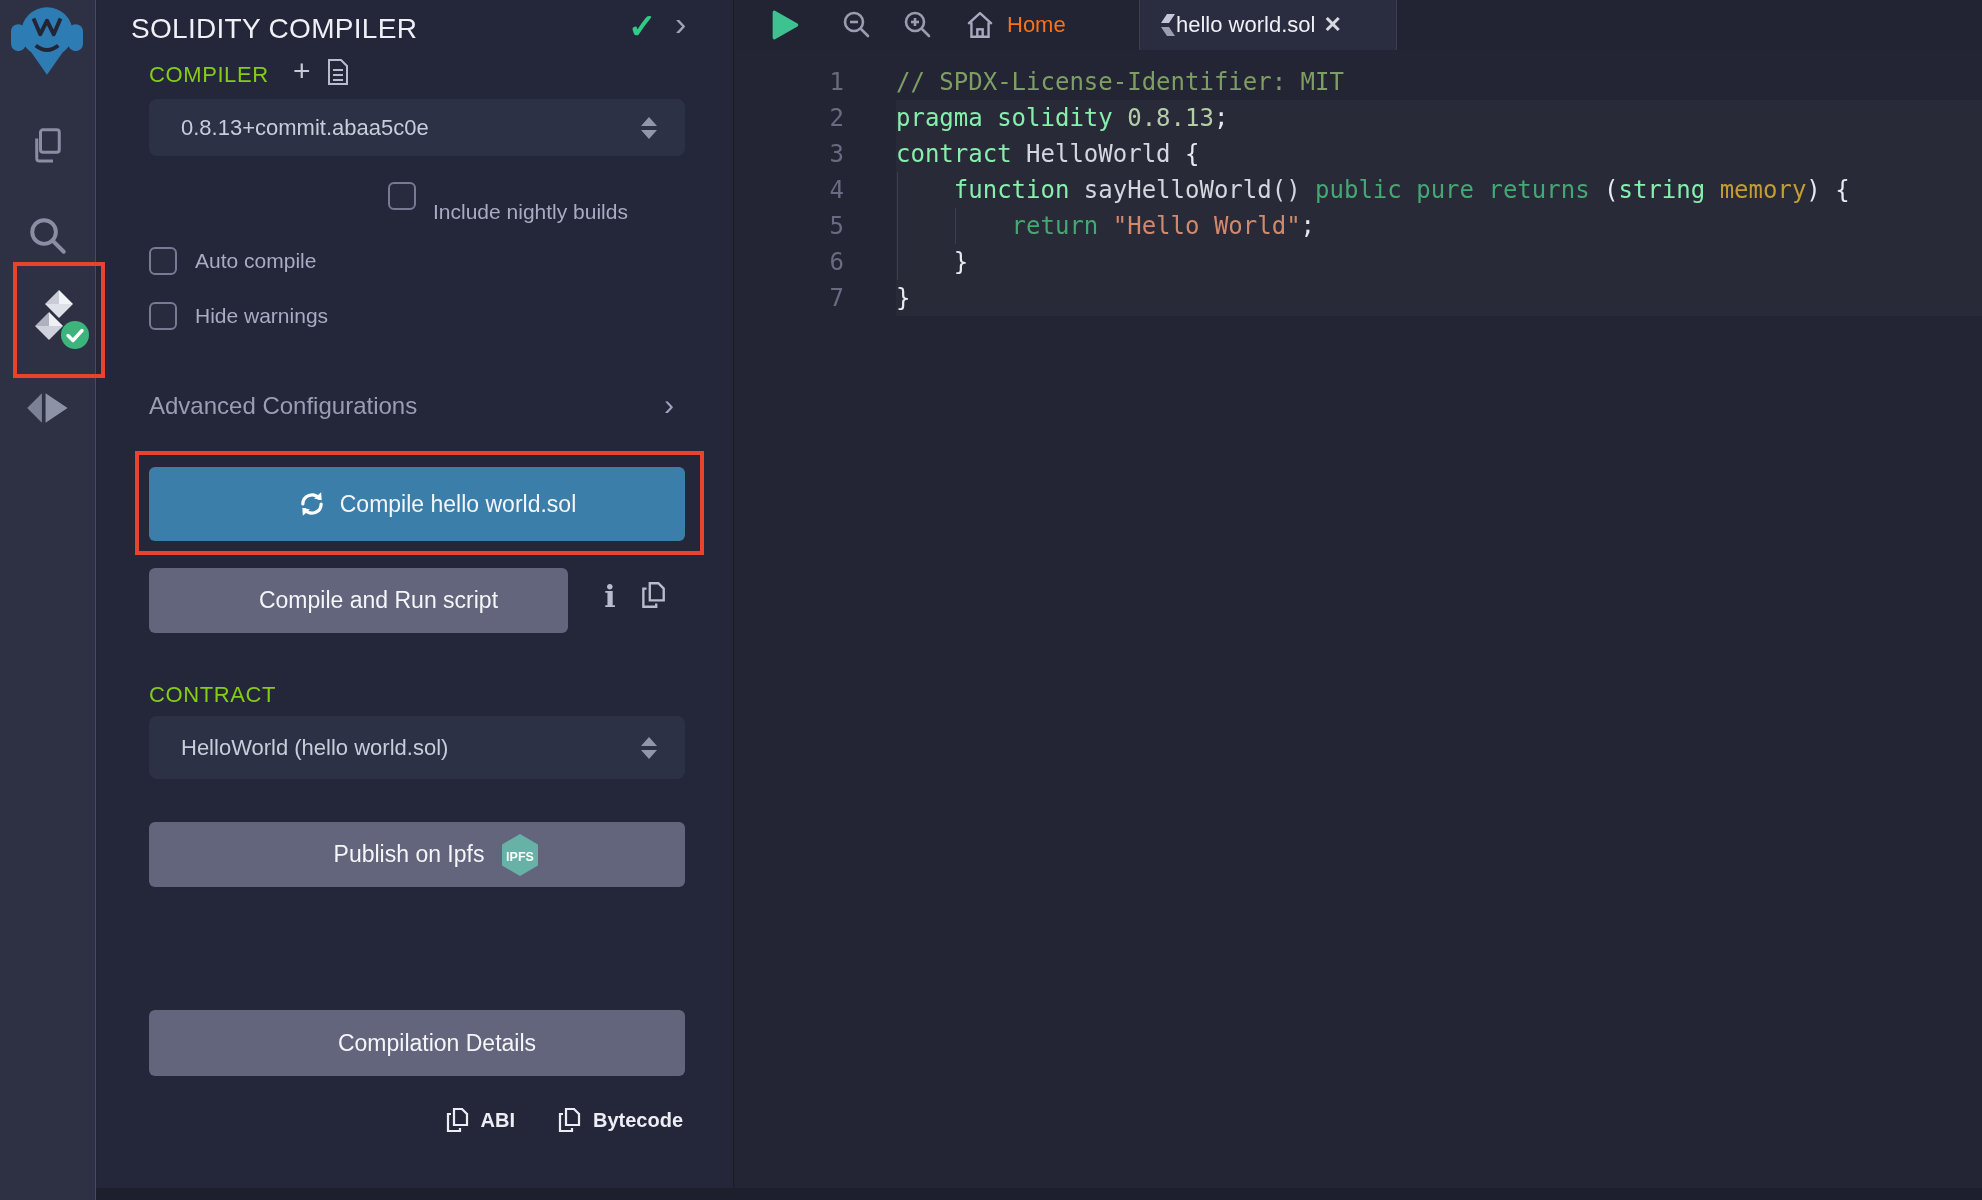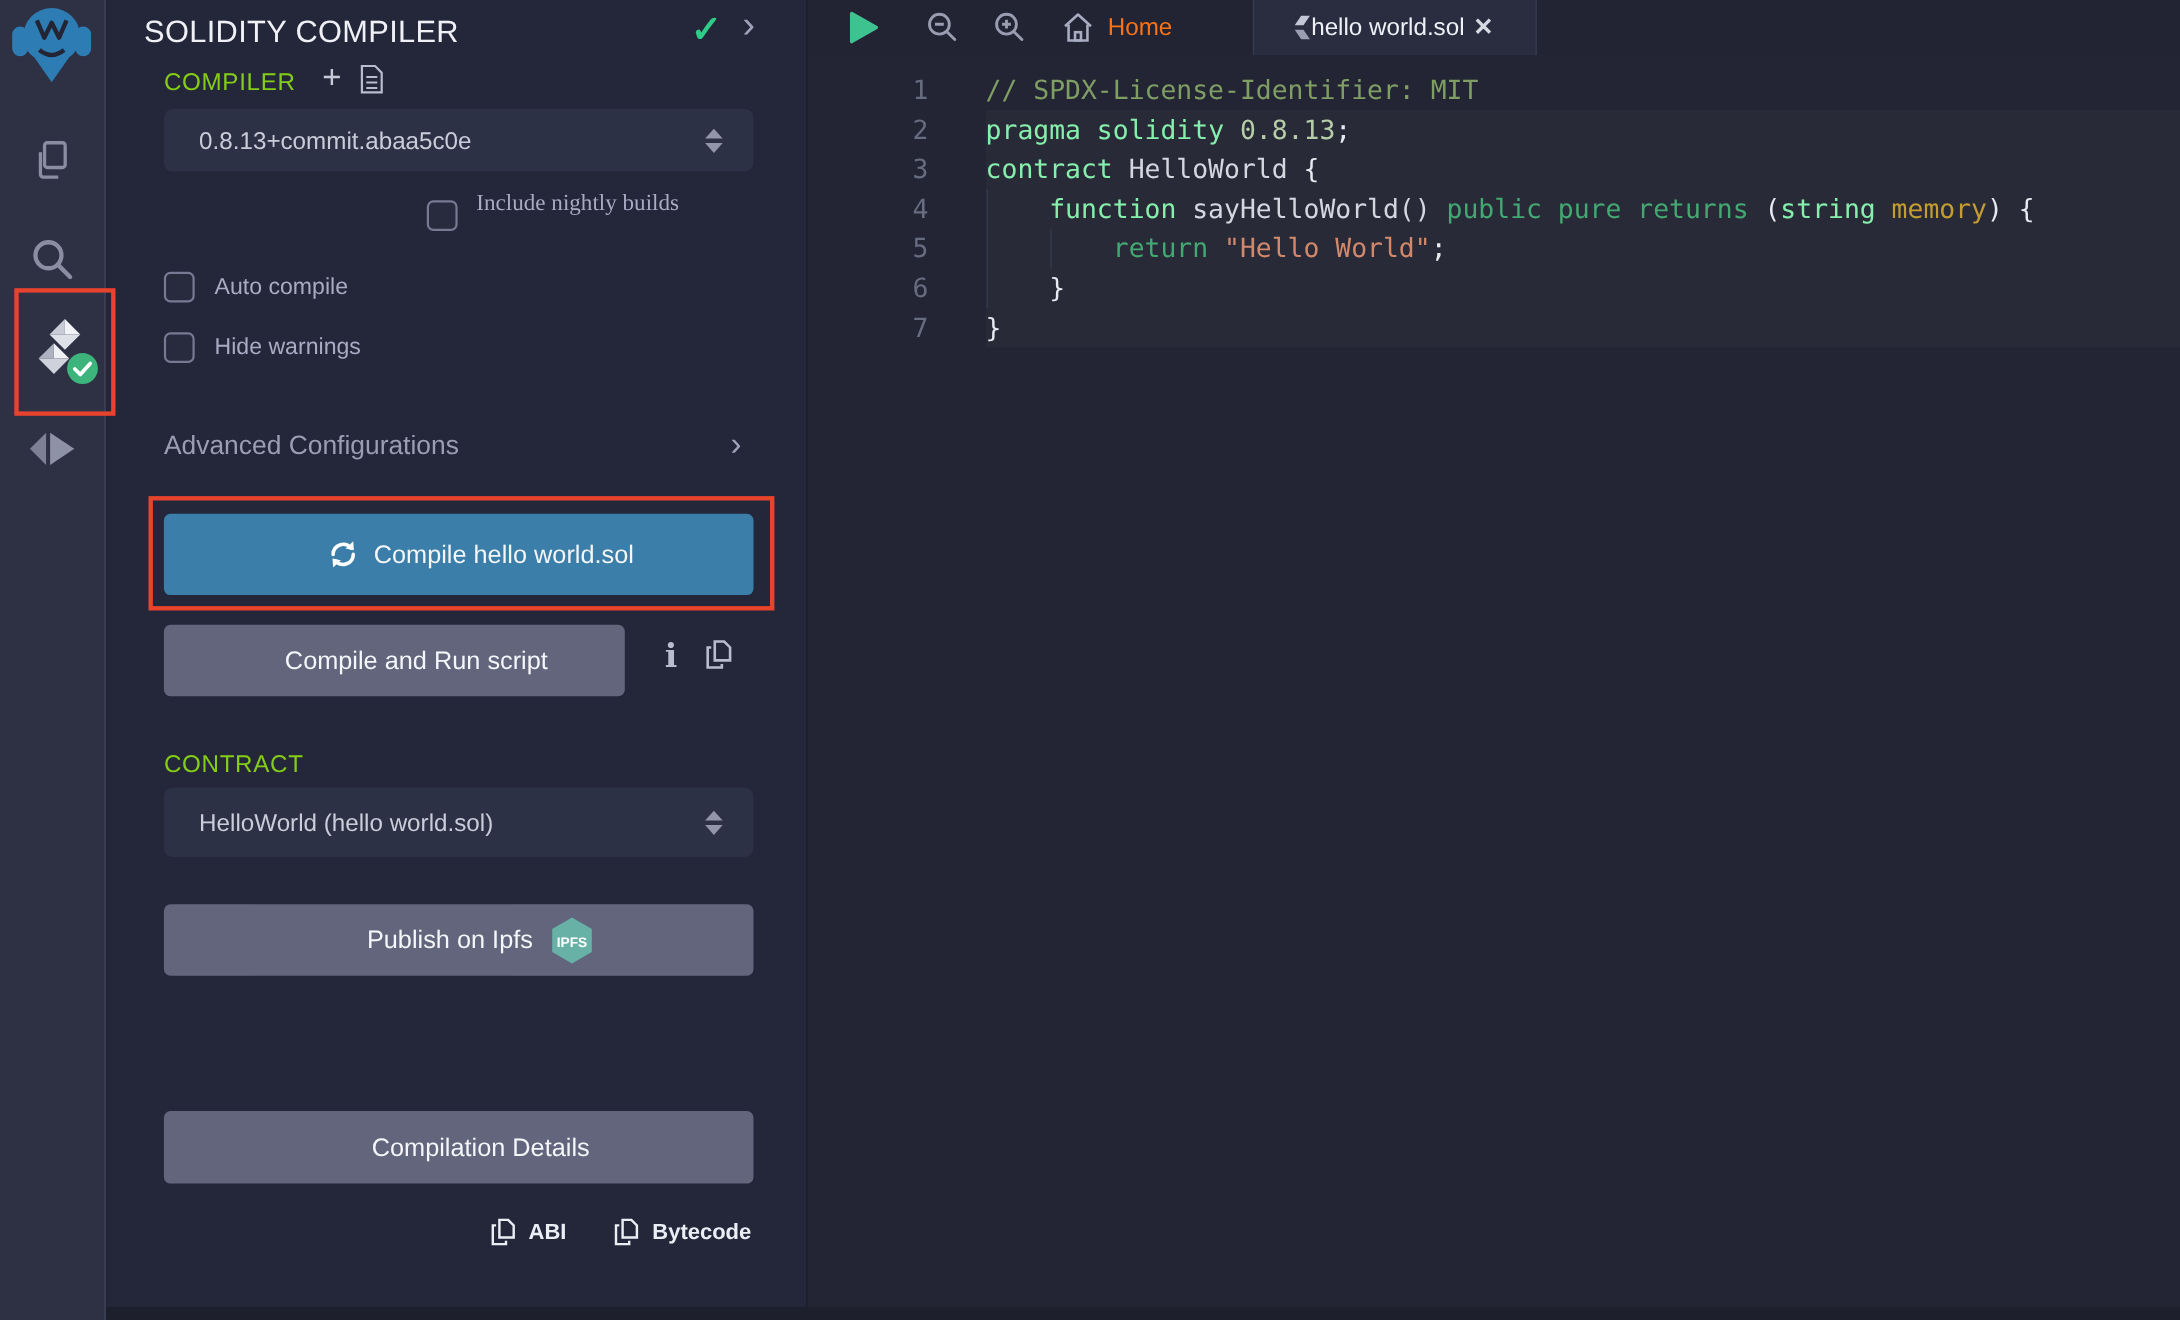--- a/index.html
+++ b/index.html
@@ -63,21 +63,21 @@
 
   
   #editor { position:absolute; left:735px; top:0; width:1247px; height:1200px; background:#232534; }
   #tabbar { position:absolute; left:0; top:0; width:1247px; height:50px; background:#222433; }
   .tb-icon { position:absolute; top:0; height:50px; display:flex; align-items:center; cursor:pointer; }
   .tab-home { position:absolute; left:220px; top:0; height:50px; display:flex; align-items:center;
               gap:12px; padding:0 10px; cursor:pointer; }
   .tab-home .t-label { font-size:22px; color:#f97316; }
   .tab-active { position:absolute; left:404px; top:0; width:258px; height:50px; background:#2a2d3f;
                 border-left:1px solid #3a3e55; border-right:1px solid #3a3e55;
-                display:flex; align-items:center; padding:0 36px; cursor:pointer; }
+                display:flex; align-items:center; padding:0 20px; cursor:pointer; }
   .tab-active .t-label { font-size:22px; color:#eef0f6; white-space:nowrap; }
   .tab-close { font-size:22px; font-weight:bold; color:#d7dae3; margin-left:8px; cursor:pointer; }
 
   #codearea { position:absolute; left:0; top:50px; width:1247px; height:1150px; }
   .hl-band { position:absolute; left:161px; top:50px; width:1086px; height:216px;
              background:rgba(255,255,255,0.025); }
   #gutter { position:absolute; left:0; top:14px; width:109px; }
   #gutter .ln { height:36px; line-height:36px; text-align:right;
                 font-family:"DejaVu Sans Mono", monospace; font-size:24px; color:#686c80; }
   #code { position:absolute; left:161px; top:14px; }
@@ -171,21 +171,21 @@
 
     <div class="select" style="top:99px; height:57px;">
       <span class="sel-text">0.8.13+commit.abaa5c0e</span>
       <span class="carets">
         <span class="caret-up"></span>
           <span class="caret-down"></span>
       </span>
     </div>
 
     <span class="cb" style="left:291px; top:182px;" role="checkbox" aria-checked="false"></span>
-    <span class="cb-label" style="left:336px; top:170px;font-family:Liberation Serif, serif;">Include nightly builds</span>
+    <span class="cb-label" style="left:336px; top:198px;">Include nightly builds</span>
 
     <span class="cb" style="left:52px; top:247px;" role="checkbox" aria-checked="false"></span>
     <span class="cb-label" style="left:98px; top:247px;">Auto compile</span>
 
     <span class="cb" style="left:52px; top:302px;" role="checkbox" aria-checked="false"></span>
     <span class="cb-label" style="left:98px; top:302px;">Hide warnings</span>
 
     <div class="adv-label">Advanced Configurations</div>
     <span class="adv-chev">›</span>
 

